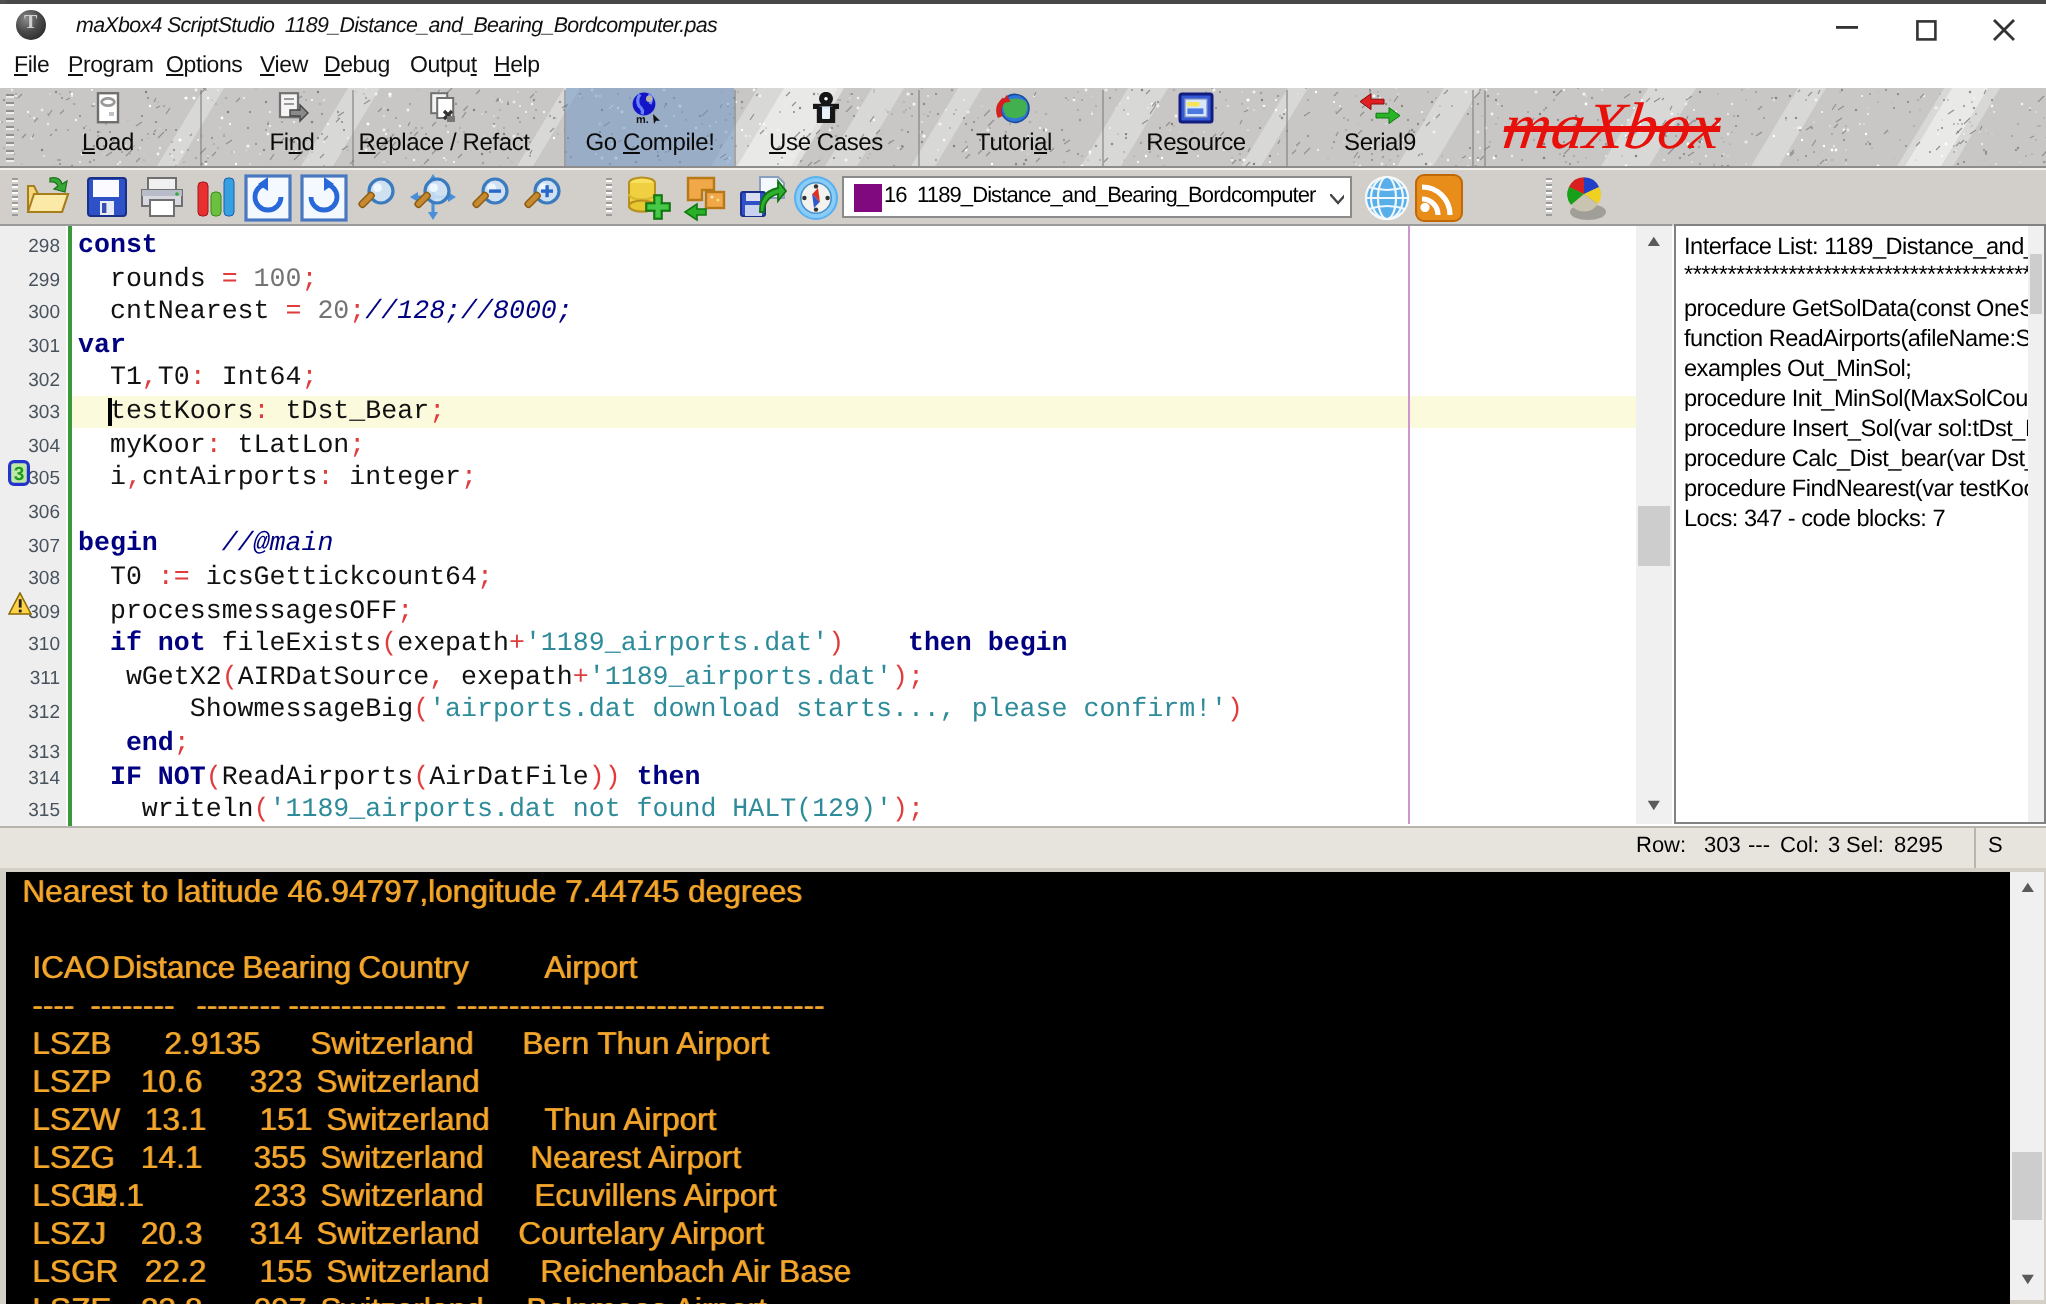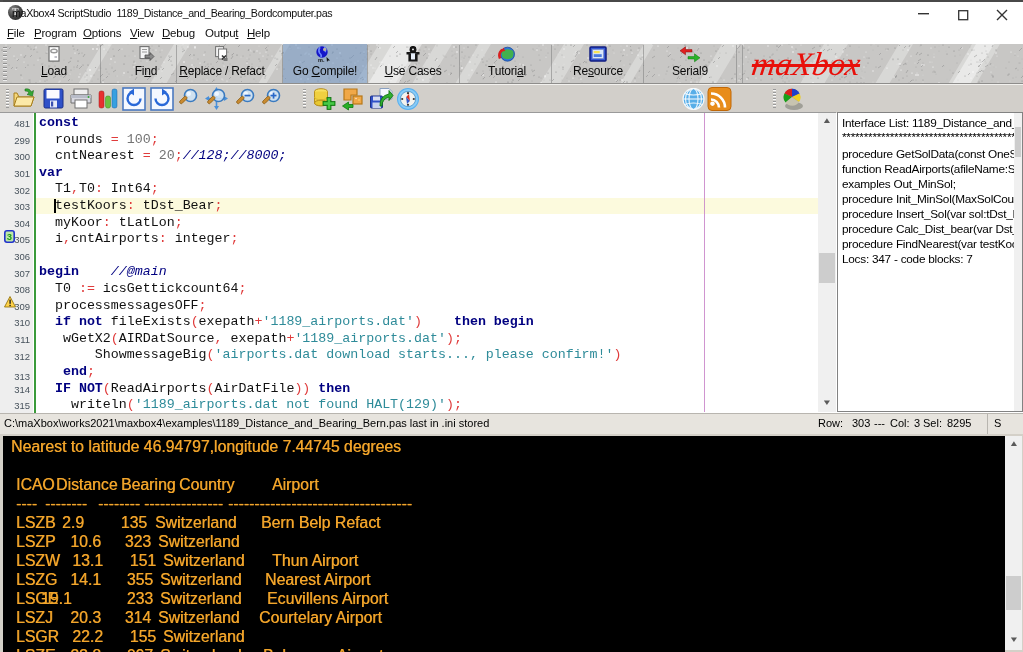--- a/index.html
+++ b/index.html
@@ -5,21 +5,21 @@
   html,body{margin:0;padding:0;}
   body{width:1023px;height:652px;overflow:hidden;font-family:"Liberation Sans",sans-serif;background:#fff;}
   #win{position:relative;width:1023px;height:652px;overflow:hidden;}
   .abs{position:absolute;}
   
   #topborder{position:absolute;left:0;top:0;width:1023px;height:2px;background:#484848;}
   #titlebar{position:absolute;left:0;top:2px;width:1023px;height:22px;background:#ffffff;}
   #titleicon{position:absolute;left:8px;top:3px;width:15px;height:15px;border-radius:50%;
      background:radial-gradient(circle at 35% 30%, #8a8a8a 0%, #4a4a4a 45%, #1c1c1c 100%);}
   #titleicon:after{content:"T";position:absolute;left:4px;top:1px;color:#cfcfcf;font-size:10px;font-weight:bold;font-family:"Liberation Serif",serif;}
-  #titletext{position:absolute;left:12px;top:4.5px;font-size:10.7px;letter-spacing:-0.33px;color:#101010;}
+  #titletext{position:absolute;left:38px;top:4.5px;font-size:10.7px;letter-spacing:-0.33px;color:#101010;font-style:italic;}
   .capbtn{position:absolute;top:0;color:#2a2a2a;}
   
   #menubar{position:absolute;left:0;top:24px;width:1023px;height:20px;background:#ffffff;}
   .mi{position:absolute;top:3px;font-size:11.5px;letter-spacing:-0.2px;color:#101010;}
   .mi u{text-decoration:underline;}
   
   #toolbar1{position:absolute;left:0;top:44px;width:1023px;height:40px;background:#c8c7c5;border-bottom:1px solid #8e8d8b;box-sizing:border-box;overflow:hidden;}
   #toolbar1 svg.noise{position:absolute;left:0;top:0;}
   .tsep{position:absolute;top:1px;width:1px;height:38px;background:#7d7d7d;opacity:0.55;}
   .tlabel{position:absolute;top:19.5px;font-size:12px;letter-spacing:-0.2px;color:#0a0a0a;transform:translateX(-50%);white-space:nowrap;}
@@ -1549,30 +1549,37 @@
     <svg class="t2i" style="left:780px;top:3px" width="28" height="24" viewBox="0 0 28 24">
         <ellipse cx="14" cy="18" rx="9" ry="4" fill="#8a8a82" opacity="0.7"></ellipse>
         <circle cx="12" cy="9" r="8.2" fill="#8a8878"></circle>
         <path d="M12 0.8 A8.2 8.2 0 0 0 4.5 5.5 L12 9 Z" fill="#d82020"></path>
         <path d="M12 0.8 A8.2 8.2 0 0 1 19.5 5.5 L12 9 Z" fill="#2040c8"></path>
         <path d="M19.5 5.5 A8.2 8.2 0 0 1 19 14 L12 9 Z" fill="#f0d020"></path>
         <path d="M4.5 5.5 A8.2 8.2 0 0 0 5.5 14.5 L12 9 Z" fill="#18a018"></path>
         <path d="M5.5 14.5 A8.2 8.2 0 0 0 19 14 L12 9 Z" fill="#c8c4b0"></path>
       </svg>
 
+    <div id="combo">
+      <div class="sq"></div>
+      <div class="ct">16&nbsp; 1189_Distance_and_Bearing_Bordcomputer</div>
+      <svg class="ar" width="8" height="5">
+          <path d="M0 0 L4 4.5 L8 0" fill="none" stroke="#444" stroke-width="1.2"></path>
+        </svg>
+    </div>
   </div>
   <div id="editor">
     <div id="gutter"></div>
     <div id="curline" style="top:85px"></div>
     <div id="greenline"></div>
     <div style="position:absolute;left:703.5px;top:0;width:1.5px;height:299px;background:#c883c8;opacity:0.85"></div>
     <div id="code"><div class="cl"><span class="kw">const</span></div><div class="cl"><span class="id">  rounds </span><span class="sy">= </span><span class="nu">100</span><span class="sy">;</span></div><div class="cl"><span class="id">  cntNearest </span><span class="sy">= </span><span class="nu">20</span><span class="sy">;</span><span class="cm">//128;//8000;</span></div><div class="cl"><span class="kw">var</span></div><div class="cl"><span class="id">  T1</span><span class="sy">,</span><span class="id">T0</span><span class="sy">:</span><span class="id"> Int64</span><span class="sy">;</span></div><div class="cl"><span class="id">  testKoors</span><span class="sy">:</span><span class="id"> tDst_Bear</span><span class="sy">;</span></div><div class="cl"><span class="id">  myKoor</span><span class="sy">:</span><span class="id"> tLatLon</span><span class="sy">;</span></div><div class="cl"><span class="id">  i</span><span class="sy">,</span><span class="id">cntAirports</span><span class="sy">:</span><span class="id"> integer</span><span class="sy">;</span></div><div class="cl"> </div><div class="cl"><span class="kw">begin</span><span class="id">    </span><span class="cm">//@main</span></div><div class="cl"><span class="id">  T0 </span><span class="sy">:=</span><span class="id"> icsGettickcount64</span><span class="sy">;</span></div><div class="cl"><span class="id">  processmessagesOFF</span><span class="sy">;</span></div><div class="cl"><span class="kw">  if not </span><span class="id">fileExists</span><span class="sy">(</span><span class="id">exepath</span><span class="sy">+</span><span class="st">'1189_airports.dat'</span><span class="sy">)</span><span class="id">    </span><span class="kw">then begin</span></div><div class="cl"><span class="id">   wGetX2</span><span class="sy">(</span><span class="id">AIRDatSource</span><span class="sy">,</span><span class="id"> exepath</span><span class="sy">+</span><span class="st">'1189_airports.dat'</span><span class="sy">);</span></div><div class="cl"><span class="id">       ShowmessageBig</span><span class="sy">(</span><span class="st">'airports.dat download starts..., please confirm!'</span><span class="sy">)</span></div><div class="cl"><span class="id">   </span><span class="kw">end</span><span class="sy">;</span></div><div class="cl"><span class="kw">  IF NOT</span><span class="sy">(</span><span class="id">ReadAirports</span><span class="sy">(</span><span class="id">AirDatFile</span><span class="sy">))</span><span class="id"> </span><span class="kw">then</span></div><div class="cl"><span class="id">    writeln</span><span class="sy">(</span><span class="st">'1189_airports.dat not found HALT(129)'</span><span class="sy">);</span></div></div>
     <div id="caret" style="left:54px;top:86px"></div>
     <div id="lnums" style="position:absolute;left:0;top:0;width:31px;height:299px;text-align:right">
-        <div class="lnum" style="top:5.2px">481</div>
+        <div class="lnum" style="top:5.2px">298</div>
         <div class="lnum" style="top:21.8px">299</div>
         <div class="lnum" style="top:38.4px">300</div>
         <div class="lnum" style="top:55.0px">301</div>
         <div class="lnum" style="top:71.6px">302</div>
         <div class="lnum" style="top:88.2px">303</div>
         <div class="lnum" style="top:104.8px">304</div>
         <div class="lnum" style="top:121.4px">305</div>
         <div class="lnum" style="top:138.0px">306</div>
         <div class="lnum" style="top:154.6px">307</div>
         <div class="lnum" style="top:171.2px">308</div>
@@ -1608,21 +1615,20 @@
       <div class="il" style="top:79px">procedure Init_MinSol(MaxSolCount: i</div>
       <div class="il" style="top:94px">procedure Insert_Sol(var sol:tDst_Bear)</div>
       <div class="il" style="top:109px">procedure Calc_Dist_bear(var Dst_Bear)</div>
       <div class="il" style="top:124px">procedure FindNearest(var testKoors:</div>
       <div class="il" style="top:139px">Locs: 347 - code blocks: 7</div>
       <div style="position:absolute;right:0;top:0;width:8px;height:298px;background:#f0f0f0">
         <div style="position:absolute;left:1px;top:14px;width:6px;height:30px;background:#cdcdcd"></div>
       </div>
     </div>
   <div id="statusbar">
-    <div class="abs" style="left:4px;top:3px;">C:\maXbox\works2021\maxbox4\examples\1189_Distance_and_Bearing_Bern.pas last in .ini stored</div>
     <div class="abs" style="left:818px;top:3px;">Row:</div>
       <div class="abs" style="left:852px;top:3px;">303</div>
       <div class="abs" style="left:874px;top:3px;">---</div>
       <div class="abs" style="left:890px;top:3px;">Col:</div>
       <div class="abs" style="left:914px;top:3px;">3</div>
       <div class="abs" style="left:923px;top:3px;">Sel:</div>
       <div class="abs" style="left:947px;top:3px;">8295</div>
     <div class="abs" style="left:987px;top:0px;width:1px;height:21px;background:#b8b5af"></div>
     <div class="abs" style="left:994px;top:3px;">S</div>
   </div>
@@ -1638,24 +1644,24 @@
         <span class="con" style="left:53px;top:40px">Distance</span>
         <span class="con" style="left:118px;top:40px">Bearing</span>
         <span class="con" style="left:176px;top:40px">Country</span>
         <span class="con" style="left:269px;top:40px">Airport</span>
         <span class="con" style="left:13px;top:59px">----</span>
         <span class="con" style="left:42px;top:59px">--------</span>
         <span class="con" style="left:95px;top:59px">--------</span>
         <span class="con" style="left:141px;top:59px">---------------</span>
         <span class="con" style="left:225px;top:59px">-----------------------------------</span>
         <span class="con" style="left:13px;top:78px">LSZB</span>
-        <span class="con" style="left:37px;top:78px;width:44px;text-align:right;display:inline-block;position:absolute">2.9</span>
-        <span class="con" style="left:84px;top:78px;width:60px;text-align:right;display:inline-block;position:absolute">135</span>
+        <span class="con" style="left:37px;top:78px;width:64px;text-align:right;display:inline-block;position:absolute">2.9</span>
+        <span class="con" style="left:84px;top:78px;width:60px;text-align:center;display:inline-block;position:absolute">135</span>
         <span class="con" style="left:152px;top:78px">Switzerland</span>
-        <span class="con" style="left:258px;top:78px">Bern Belp Refact</span>
+        <span class="con" style="left:258px;top:78px">Bern Thun Airport</span>
         <span class="con" style="left:13px;top:97px">LSZP</span>
         <span class="con" style="left:38px;top:97px;width:60px;text-align:right;display:inline-block;position:absolute">10.6</span>
         <span class="con" style="left:88px;top:97px;width:60px;text-align:right;display:inline-block;position:absolute">323</span>
         <span class="con" style="left:155px;top:97px">Switzerland</span>
         <span class="con" style="left:13px;top:116px">LSZW</span>
         <span class="con" style="left:40px;top:116px;width:60px;text-align:right;display:inline-block;position:absolute">13.1</span>
         <span class="con" style="left:93px;top:116px;width:60px;text-align:right;display:inline-block;position:absolute">151</span>
         <span class="con" style="left:160px;top:116px">Switzerland</span>
         <span class="con" style="left:269px;top:116px">Thun Airport</span>
         <span class="con" style="left:13px;top:135px">LSZG</span>
@@ -1670,20 +1676,21 @@
         <span class="con" style="left:264px;top:154px">Ecuvillens Airport</span>
         <span class="con" style="left:13px;top:173px">LSZJ</span>
         <span class="con" style="left:38px;top:173px;width:60px;text-align:right;display:inline-block;position:absolute">20.3</span>
         <span class="con" style="left:88px;top:173px;width:60px;text-align:right;display:inline-block;position:absolute">314</span>
         <span class="con" style="left:155px;top:173px">Switzerland</span>
         <span class="con" style="left:256px;top:173px">Courtelary Airport</span>
         <span class="con" style="left:13px;top:192px">LSGR</span>
         <span class="con" style="left:40px;top:192px;width:60px;text-align:right;display:inline-block;position:absolute">22.2</span>
         <span class="con" style="left:93px;top:192px;width:60px;text-align:right;display:inline-block;position:absolute">155</span>
         <span class="con" style="left:160px;top:192px">Switzerland</span>
+        <span class="con" style="left:267px;top:192px">Reichenbach Air Base</span>
         <span class="con" style="left:13px;top:211px">LSZE</span>
         <span class="con" style="left:38px;top:211px;width:60px;text-align:right;display:inline-block;position:absolute">23.8</span>
         <span class="con" style="left:90px;top:211px;width:60px;text-align:right;display:inline-block;position:absolute">097</span>
         <span class="con" style="left:157px;top:211px">Switzerland</span>
         <span class="con" style="left:260px;top:211px">Belpmoos Airport</span>
       </div>
   </div>
 </div>
 
 </body></html>

